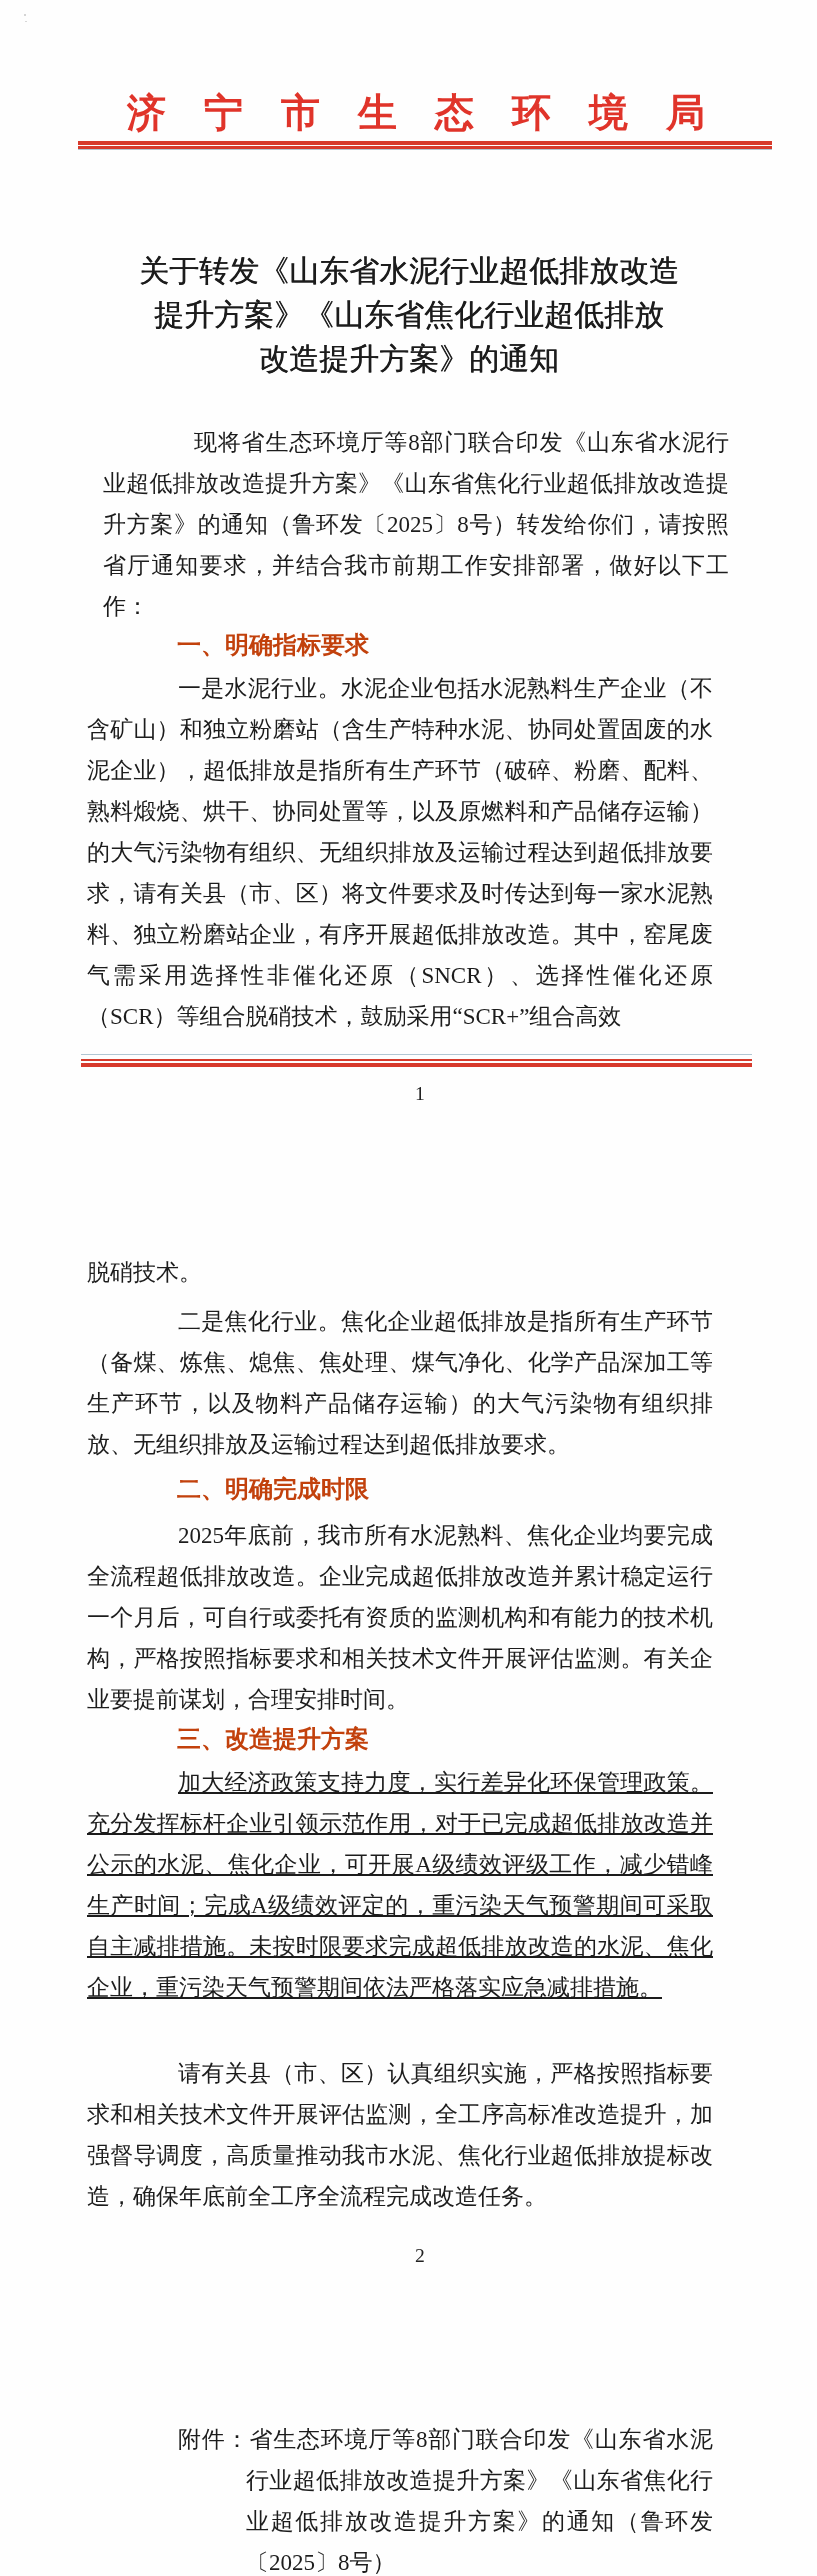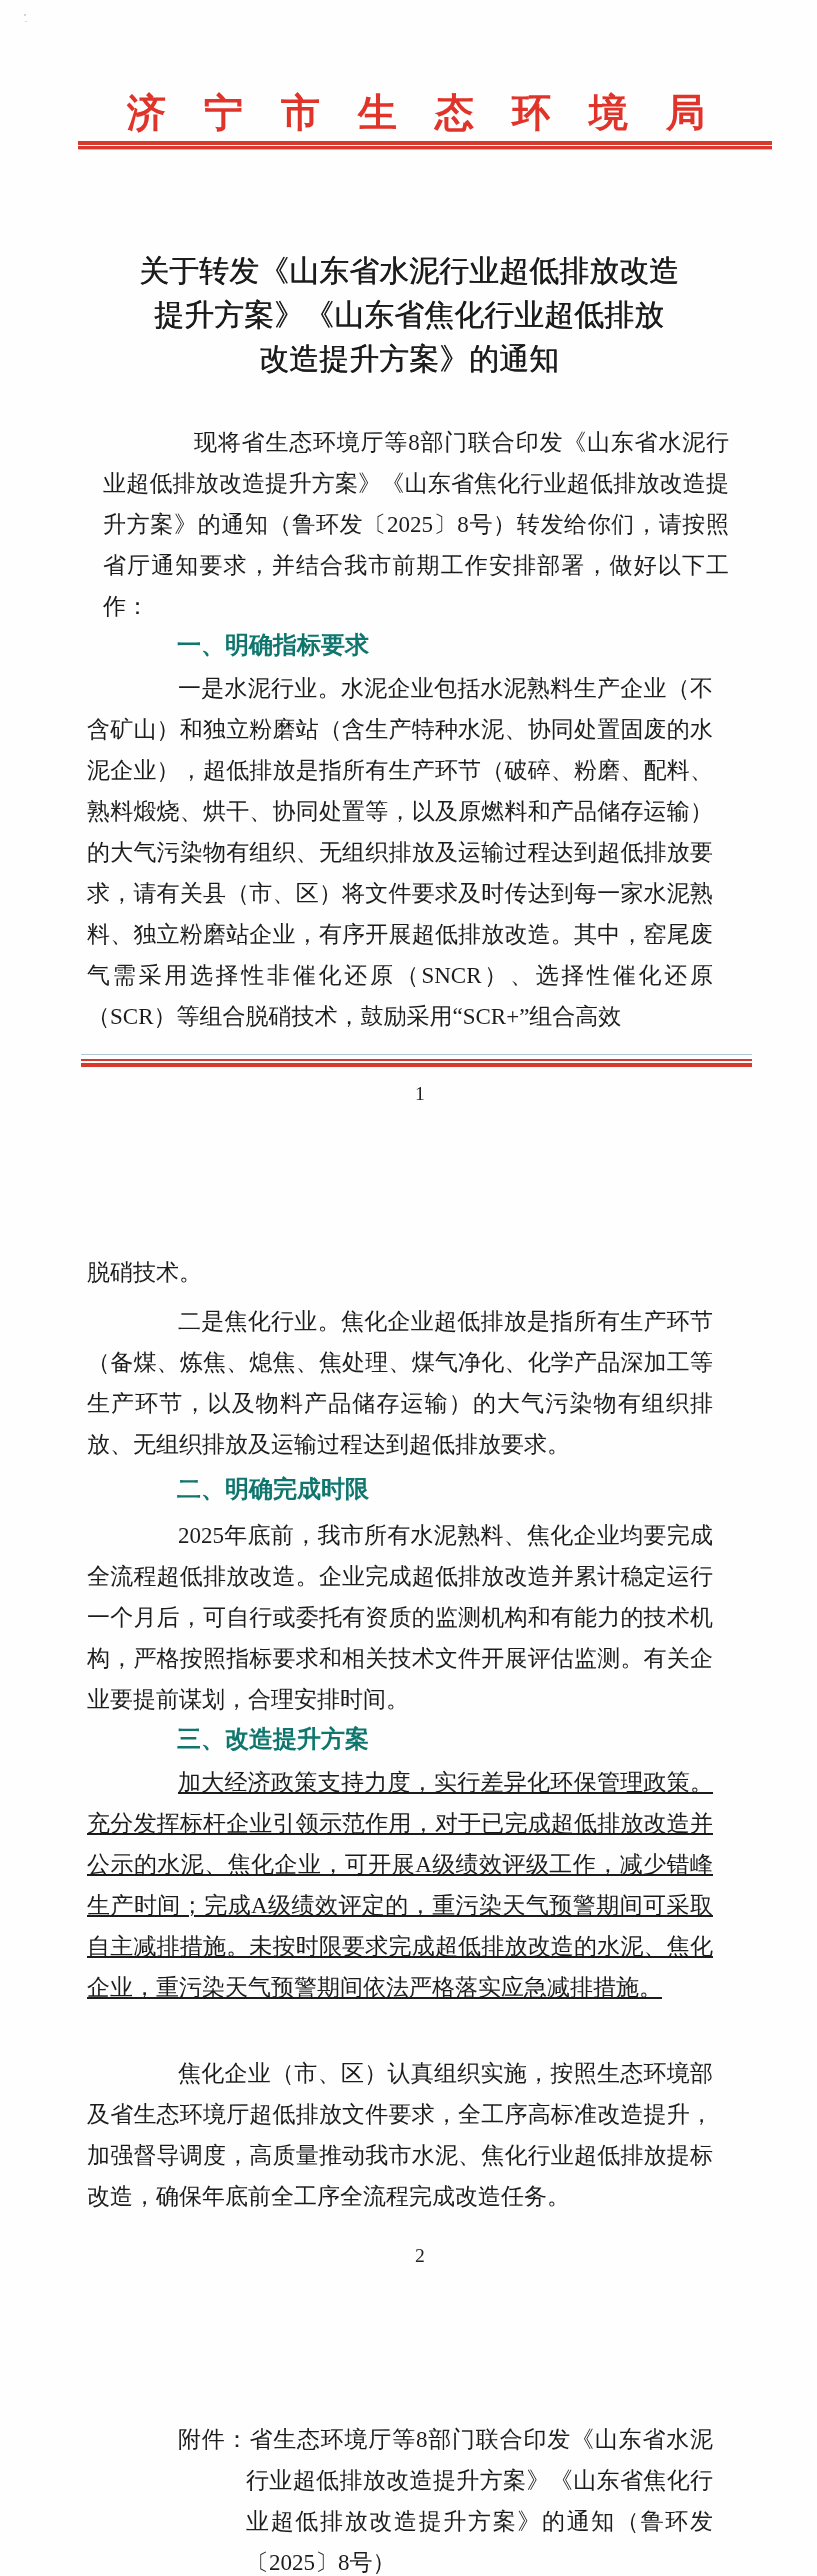--- a/index.html
+++ b/index.html
@@ -25,21 +25,21 @@
   .doc-title{position:absolute;top:205px;left:0;right:0;text-align:center;
       font-size:30px;line-height:44px;font-weight:400;white-space:pre-line;
       text-shadow:0.5px 0 0 #1c1c1c;margin-top:44px;}
 
   .body-text{position:absolute;left:87px;width:626px;font-size:23px;line-height:41px;
       text-align:justify;text-justify:inter-ideograph;}
   .indent{text-indent:91px;}
   .salutation{position:absolute;left:87px;top:382px;font-size:23px;line-height:41px;}
 
   .sec-heading{position:absolute;left:177px;font-size:24px;line-height:41px;font-weight:700;
-      font-family:"Liberation Sans","DejaVu Sans",sans-serif;color:#0f766e;}
+      font-family:"Liberation Sans","DejaVu Sans",sans-serif;color:#c2410c;}
 
   .sep-bottom{position:absolute;top:1054px;left:81px;width:671px;}
   .sep-bottom .l0{height:1px;background:#9db8c8;opacity:.8;}
   .sep-bottom .g0{height:4.1px;}
   .sep-bottom .l1{height:2.1px;background:#d73a2c;}
   .sep-bottom .g1{height:2.1px;}
   .sep-bottom .l2{height:4.1px;background:#d73a2c;}
 
   .page-num{position:absolute;left:397px;width:46px;text-align:center;font-size:19.6px;color:#222;}
 
@@ -93,20 +93,20 @@
   <div class="body-text indent" style="top:1301px;">二是焦化行业。焦化企业超低排放是指所有生产环节（备煤、炼焦、熄焦、焦处理、煤气净化、化学产品深加工等生产环节，以及物料产品储存运输）的大气污染物有组织排放、无组织排放及运输过程达到超低排放要求。</div>
 
   <div class="sec-heading" style="top:1468px;">二、明确完成时限</div>
 
   <div class="body-text indent" style="top:1515px;">2025年底前，我市所有水泥熟料、焦化企业均要完成全流程超低排放改造。企业完成超低排放改造并累计稳定运行一个月后，可自行或委托有资质的监测机构和有能力的技术机构，严格按照指标要求和相关技术文件开展评估监测。有关企业要提前谋划，合理安排时间。</div>
 
   <div class="sec-heading" style="top:1718px;">三、改造提升方案</div>
 
   <div class="body-text indent" style="top:1762px;text-decoration:underline;">加大经济政策支持力度，实行差异化环保管理政策。充分发挥标杆企业引领示范作用，对于已完成超低排放改造并公示的水泥、焦化企业，可开展A级绩效评级工作，减少错峰生产时间；完成A级绩效评定的，重污染天气预警期间可采取自主减排措施。未按时限要求完成超低排放改造的水泥、焦化企业，重污染天气预警期间依法严格落实应急减排措施。</div>
 
-  <div class="body-text indent" style="top:2053px;">焦化企业（市、区）认真组织实施，按照生态环境部及省生态环境厅超低排放文件要求，全工序高标准改造提升，加强督导调度，高质量推动我市水泥、焦化行业超低排放提标改造，确保年底前全工序全流程完成改造任务。</div>
+  <div class="body-text indent" style="top:2053px;">请有关县（市、区）认真组织实施，严格按照指标要求和相关技术文件开展评估监测，全工序高标准改造提升，加强督导调度，高质量推动我市水泥、焦化行业超低排放提标改造，确保年底前全工序全流程完成改造任务。</div>
 
   <div class="page-num" style="top:2245px;">2</div>
 
   <div class="attachment">附件：省生态环境厅等8部门联合印发《山东省水泥行业超低排放改造提升方案》《山东省焦化行业超低排放改造提升方案》的通知（鲁环发〔2025〕8号）</div>
 
 </div>
 
 
 </body></html>

